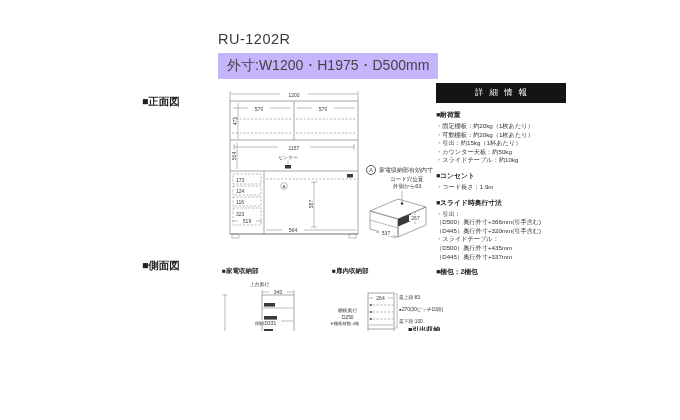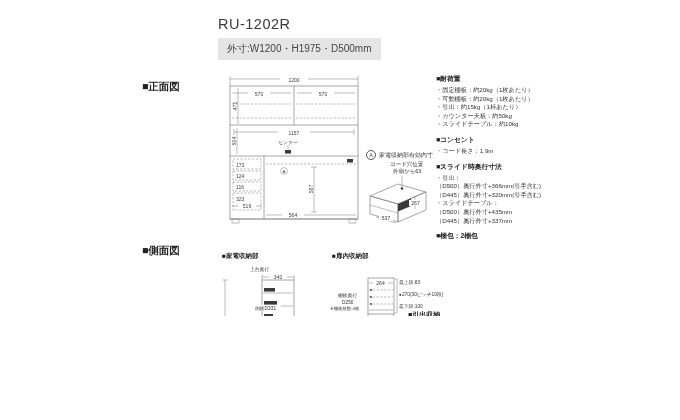--- a/index.html
+++ b/index.html
@@ -1,20 +1,20 @@
 <!DOCTYPE html>
 <html><head>
 <meta charset="utf-8">
 <style>
   html,body{margin:0;padding:0;background:#fff;}
   .page{position:relative;width:680px;height:316px;background:#ffffff;overflow:hidden;
-        font-family:"Liberation Sans","DejaVu Sans",sans-serif;color:#333;}
+        font-family:"Liberation Sans","DejaVu Sans",sans-serif;color:#333;margin-top:15px;}
   .abs{position:absolute;}
   .title{font-size:14.5px;color:#3a3a3a;letter-spacing:.5px;}
-  .subtitle{background:#e5e5e5;color:#444;font-size:10px;padding:4px 9px;display:inline-block;}
+  .subtitle{background:#c4b5fd;color:#444;font-size:14px;padding:4px 9px;display:inline-block;}
   .seclabel{font-size:10.5px;font-weight:bold;color:#222;font-family:Liberation Serif, serif;}
   .details{width:130px;}
   .dp-header{background:#141414;color:#fff;font-size:8.5px;text-align:center;
              letter-spacing:6px;padding:4px 0 4px 6px;margin-bottom:7px;}
   .dp-h{font-size:6.8px;font-weight:bold;color:#222;margin:6px 0 2px 0;}
   .dp-i{font-size:6.2px;color:#333;line-height:8.6px;white-space:nowrap;}
   .ann-title{font-size:6px;color:#333;display:flex;align-items:center;gap:3px;}
   .circ-a{display:inline-block;width:8px;height:8px;border:1px solid #555;border-radius:50%;
           font-size:5.5px;line-height:8px;text-align:center;color:#444;}
   .ann-small{font-size:5.5px;color:#333;line-height:7px;}
@@ -132,20 +132,21 @@
     <polygon class="dk" points="32,28 45,22.5 45,30 32,35.5"></polygon>
     <line class="dml" x1="49" y1="20" x2="49" y2="33"></line>
     <rect class="wbg" x="43" y="24" width="13" height="6"></rect>
     <text class="dim" x="49.5" y="28.8">267</text>
     <line class="dml" x1="10" y1="41" x2="30" y2="47"></line>
     <rect class="wbg" x="13" y="39" width="14" height="6"></rect>
     <text class="dim" x="20" y="43.8">537</text>
   </svg>
 
   <div class="abs details" style="left:436px;top:68px;">
+    <div class="dp-header">詳細情報</div>
     <div>
       <div class="dp-h">■耐荷重</div>
       <div class="dp-i">・固定棚板：約20kg（1枚あたり）</div>
       <div class="dp-i">・可動棚板：約20kg（1枚あたり）</div>
       <div class="dp-i">・引出：約15kg（1杯あたり）</div>
       <div class="dp-i">・カウンター天板：約50kg</div>
       <div class="dp-i">・スライドテーブル：約10kg</div>
     </div>
     <div>
       <div class="dp-h">■コンセント</div>

